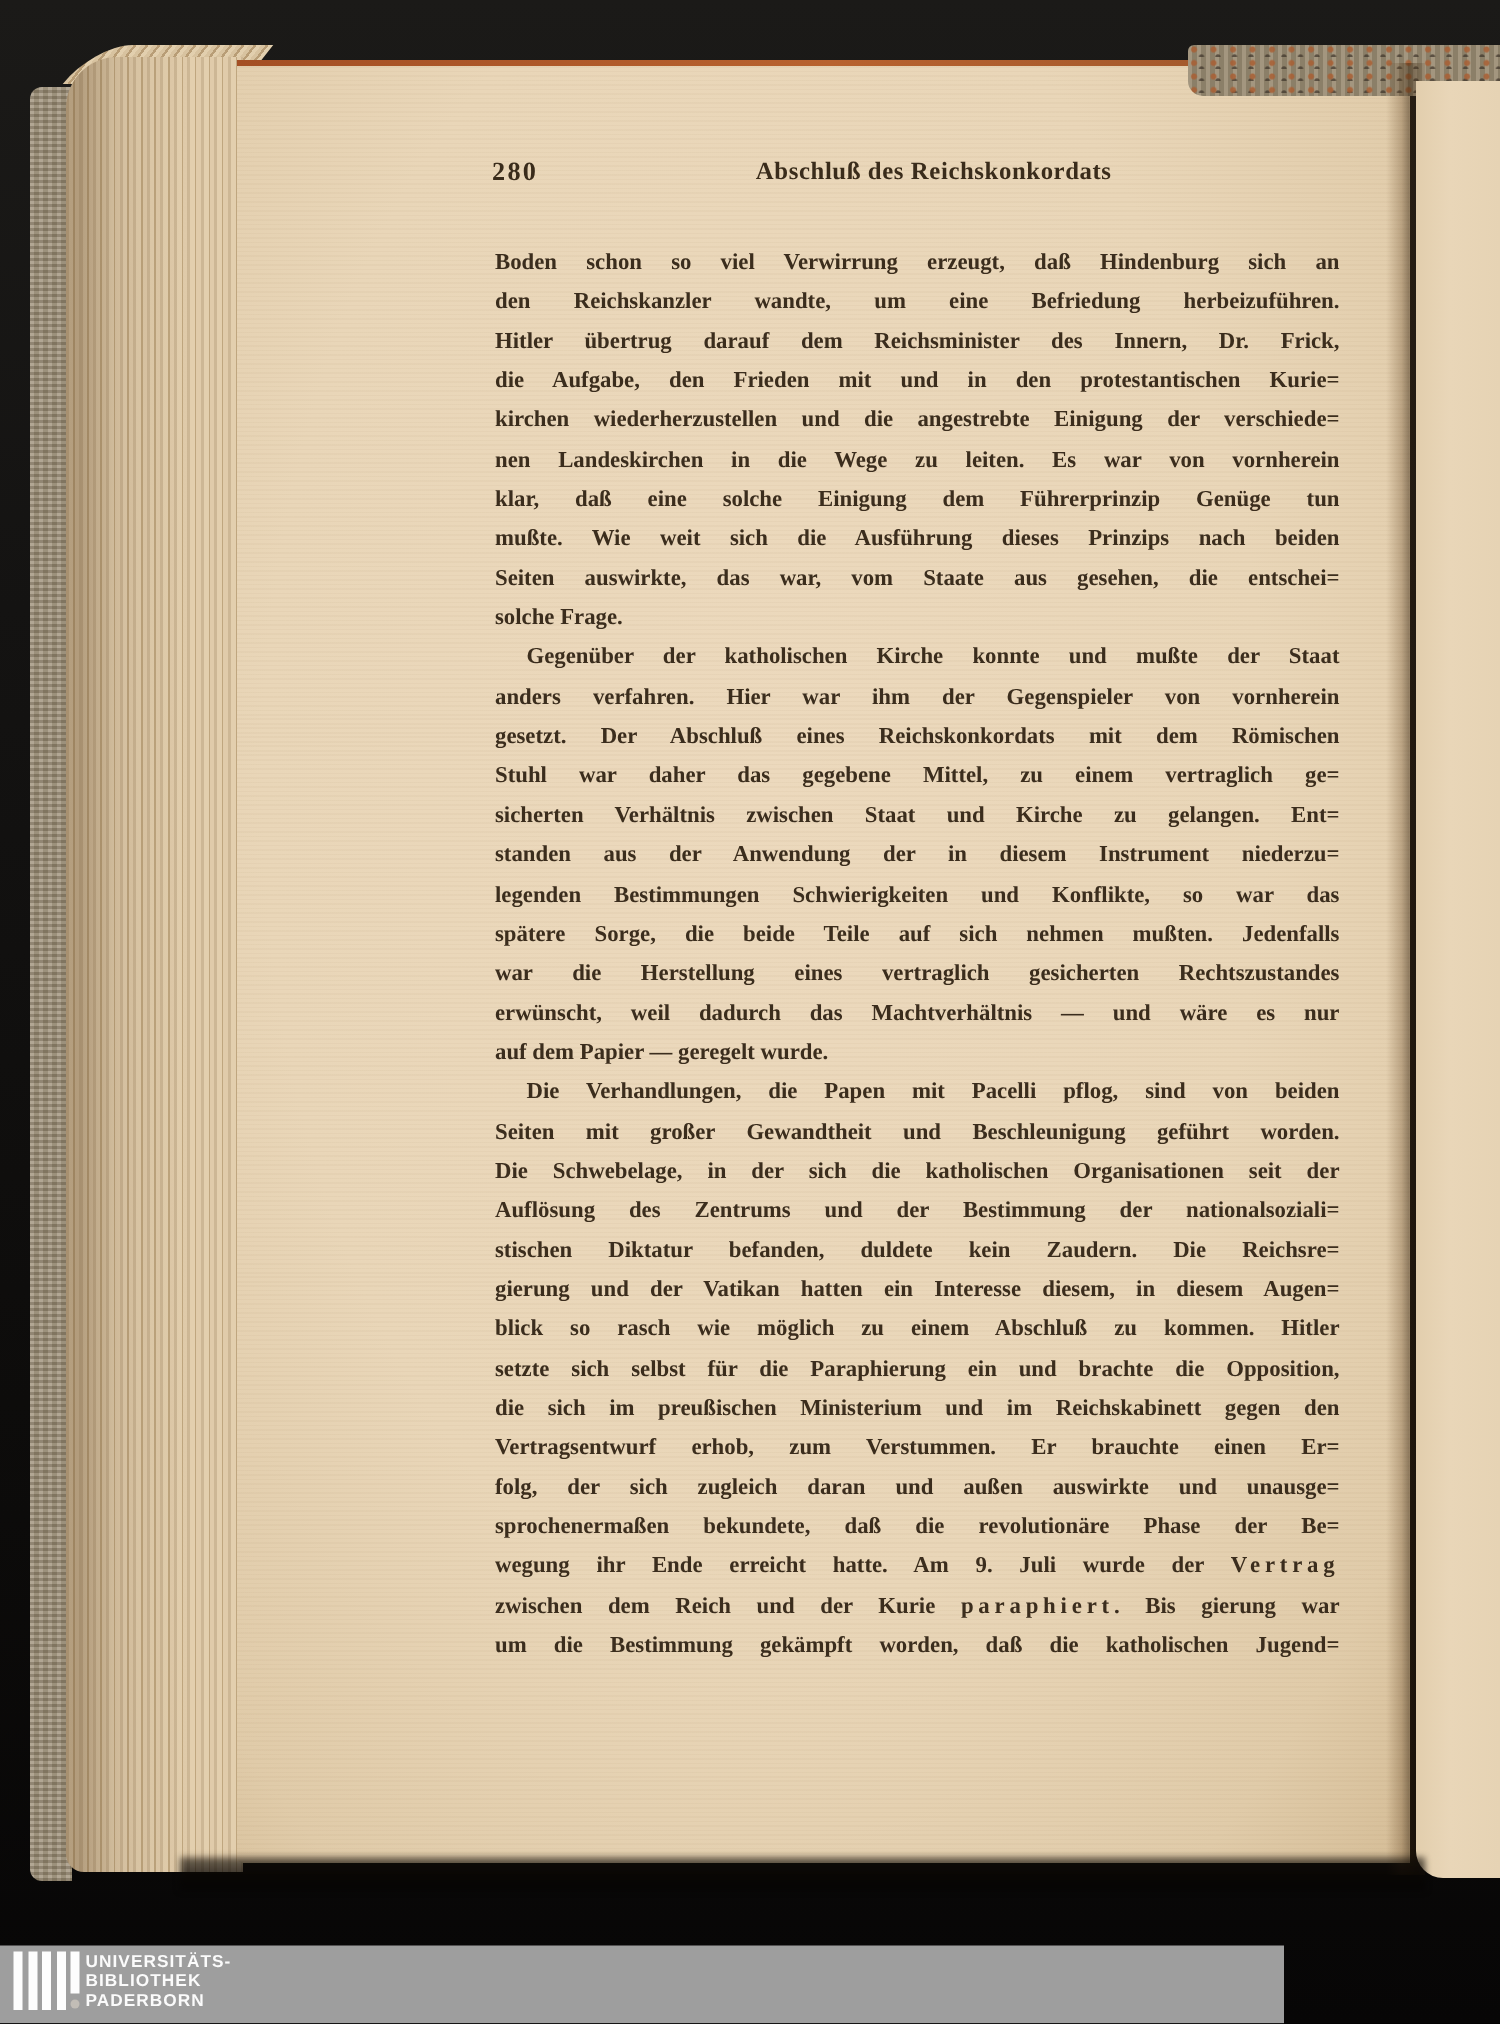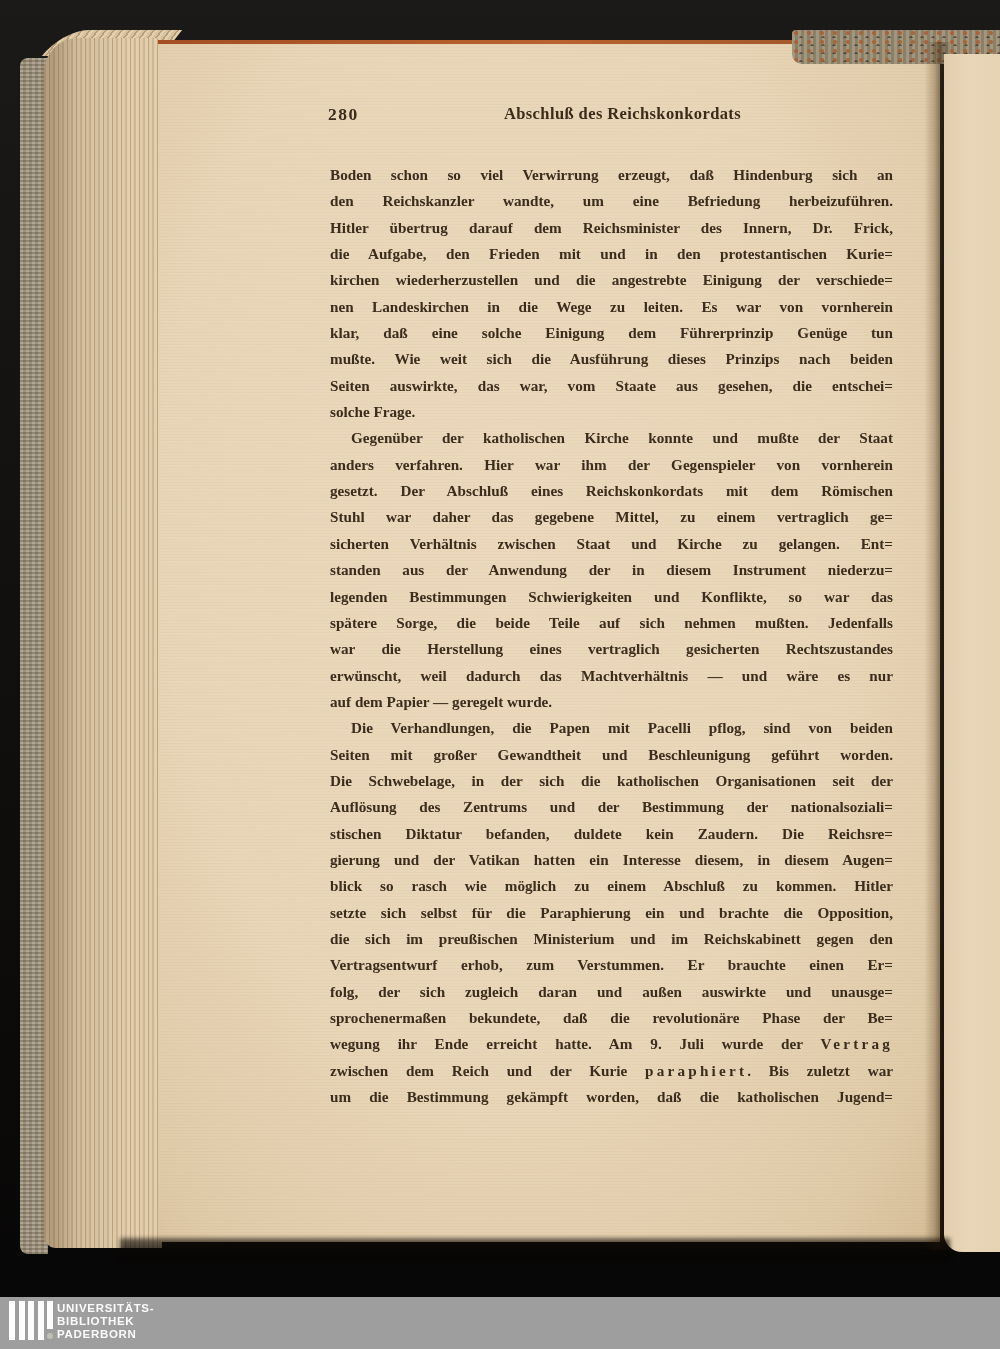--- a/index.html
+++ b/index.html
@@ -46,21 +46,21 @@
   .pagenum{position:absolute;left:2px;top:0;font-size:17.5px;font-weight:bold;letter-spacing:1.5px;}
   .runhead{position:absolute;left:60px;right:30px;text-align:center;font-size:16.5px;font-weight:bold;letter-spacing:.4px;}
   .textblock{position:absolute;left:330px;top:162px;width:563px;color:#3b2d1d;}
   .tl{height:26.35px;line-height:26.35px;font-size:15.2px;font-weight:bold;
       text-align:justify;text-align-last:justify;overflow:visible;}
   .tl.parend{text-align-last:left;}
   .tl.indent{text-indent:21px;}
   .sperr{letter-spacing:3.2px;}
 
   
-  .footer{position:absolute;left:0;top:1297px;width:1000px;height:52px;background:#9e9e9e;}
+  .footer{position:absolute;left:0;top:1297px;width:856px;height:52px;background:#9e9e9e;}
   .logo{position:absolute;left:9px;top:4px;width:46px;height:44px;}
   .bar{position:absolute;top:0;width:6px;height:39px;background:#fdfdfd;}
   .bar:nth-child(1){left:0;} .bar:nth-child(2){left:9.5px;} .bar:nth-child(3){left:19px;}
   .bar:nth-child(4){left:28.5px;} .bar:nth-child(5){left:38px;height:28px;}
   .dot{position:absolute;left:38px;top:32px;width:6px;height:6px;border-radius:50%;background:#c2bdb6;}
   .stamp-text{position:absolute;left:57px;top:5px;font-family:"Liberation Sans", sans-serif;
       font-size:11.5px;line-height:13.2px;font-weight:bold;color:#fbfbfb;letter-spacing:.7px;}
 </style>
 </head>
 <body>
@@ -116,21 +116,21 @@
     <div class="tl">blick so rasch wie möglich zu einem Abschluß zu kommen. Hitler</div>
     <div class="tl">setzte sich selbst für die Paraphierung ein und brachte die Opposition,</div>
     <div class="tl">die sich im preußischen Ministerium und im Reichskabinett gegen den</div>
     <div class="tl">Vertragsentwurf erhob, zum Verstummen. Er brauchte einen Er=</div>
     <div class="tl">folg, der sich zugleich daran und außen auswirkte und unausge=</div>
     <div class="tl">sprochenermaßen bekundete, daß die revolutionäre Phase der Be=</div>
     <div class="tl">
       <span>wegung ihr Ende erreicht hatte. Am 9. Juli wurde der </span><span class="sperr">Vertrag</span>
     </div>
     <div class="tl">
-      <span>zwischen dem Reich und der Kurie </span><span class="sperr">paraphiert</span><span>. Bis zuletzt war</span>
+      <span>zwischen dem Reich und der Kurie </span><span class="sperr">paraphiert</span><span>. Bis gierung war</span>
     </div>
     <div class="tl">um die Bestimmung gekämpft worden, daß die katholischen Jugend=</div>
   </div>
 
   <div class="footer">
     <div class="logo">
       <span class="bar"></span>
       <span class="bar"></span>
       <span class="bar"></span>
       <span class="bar"></span>

